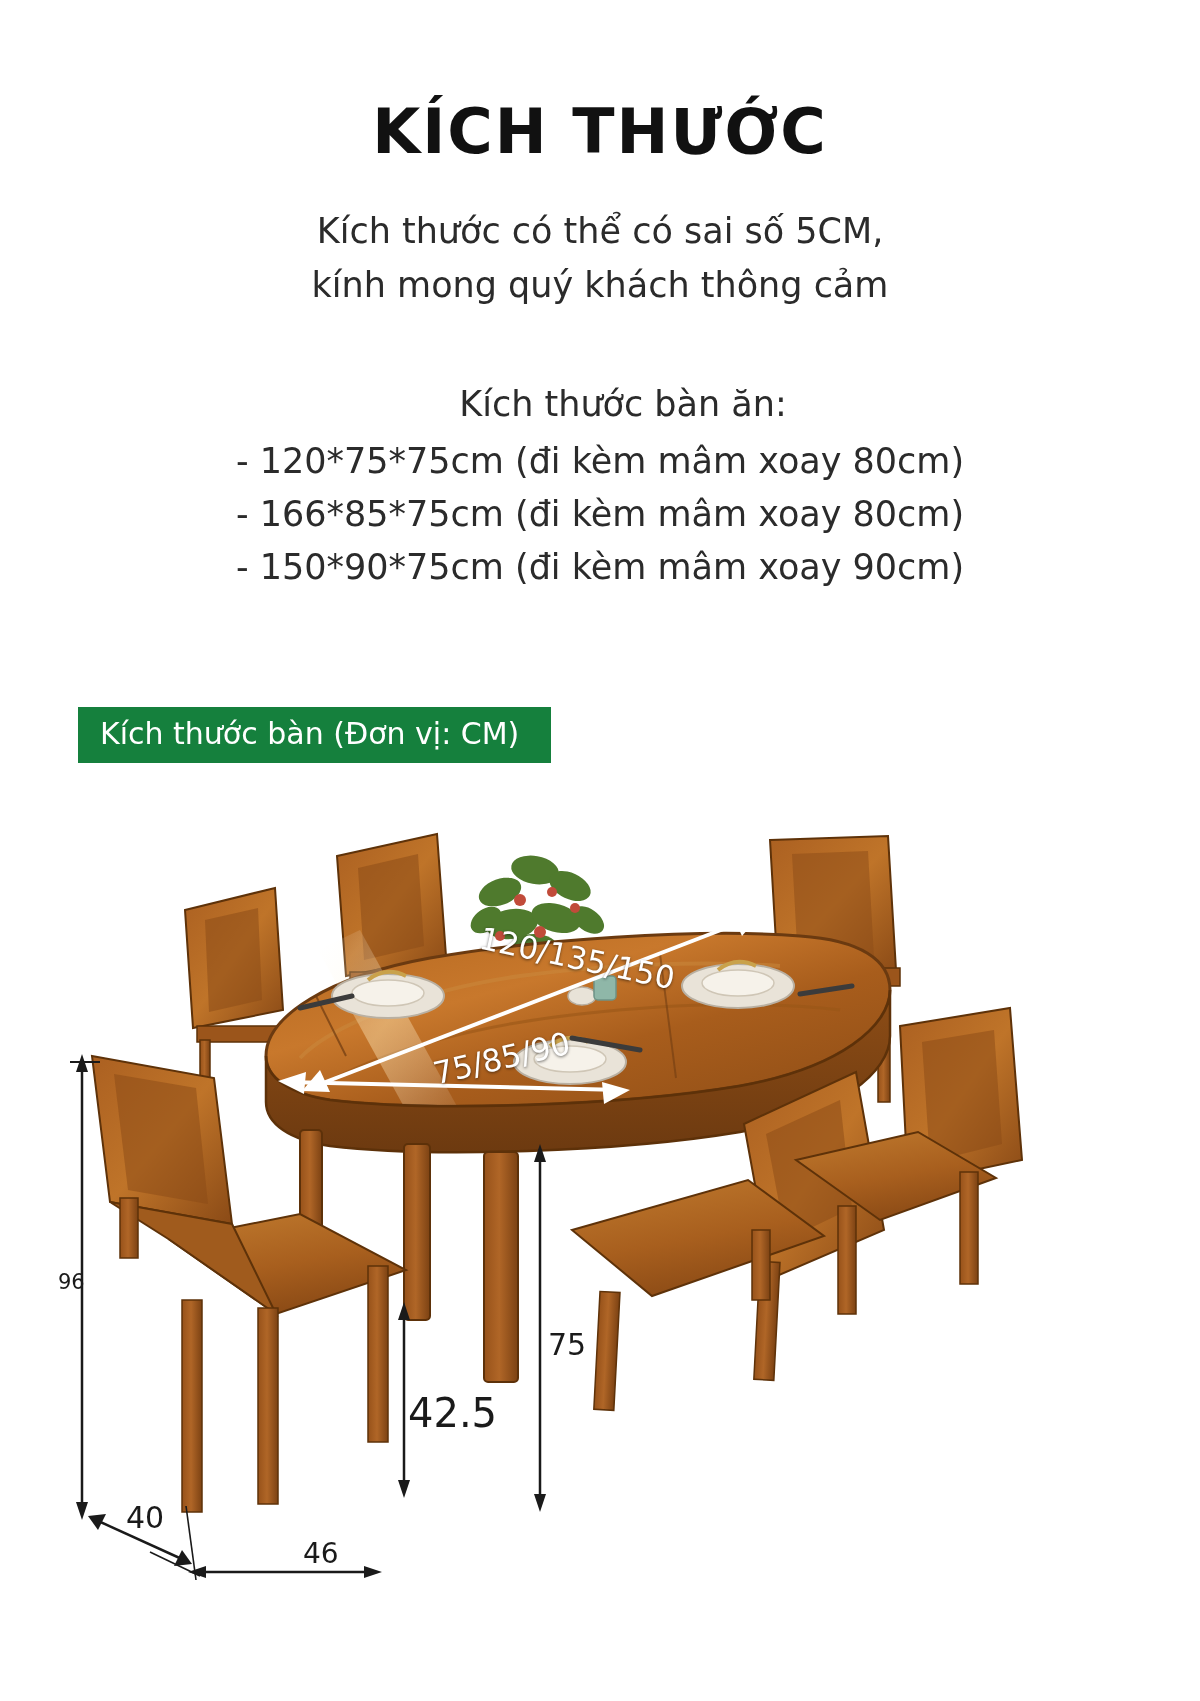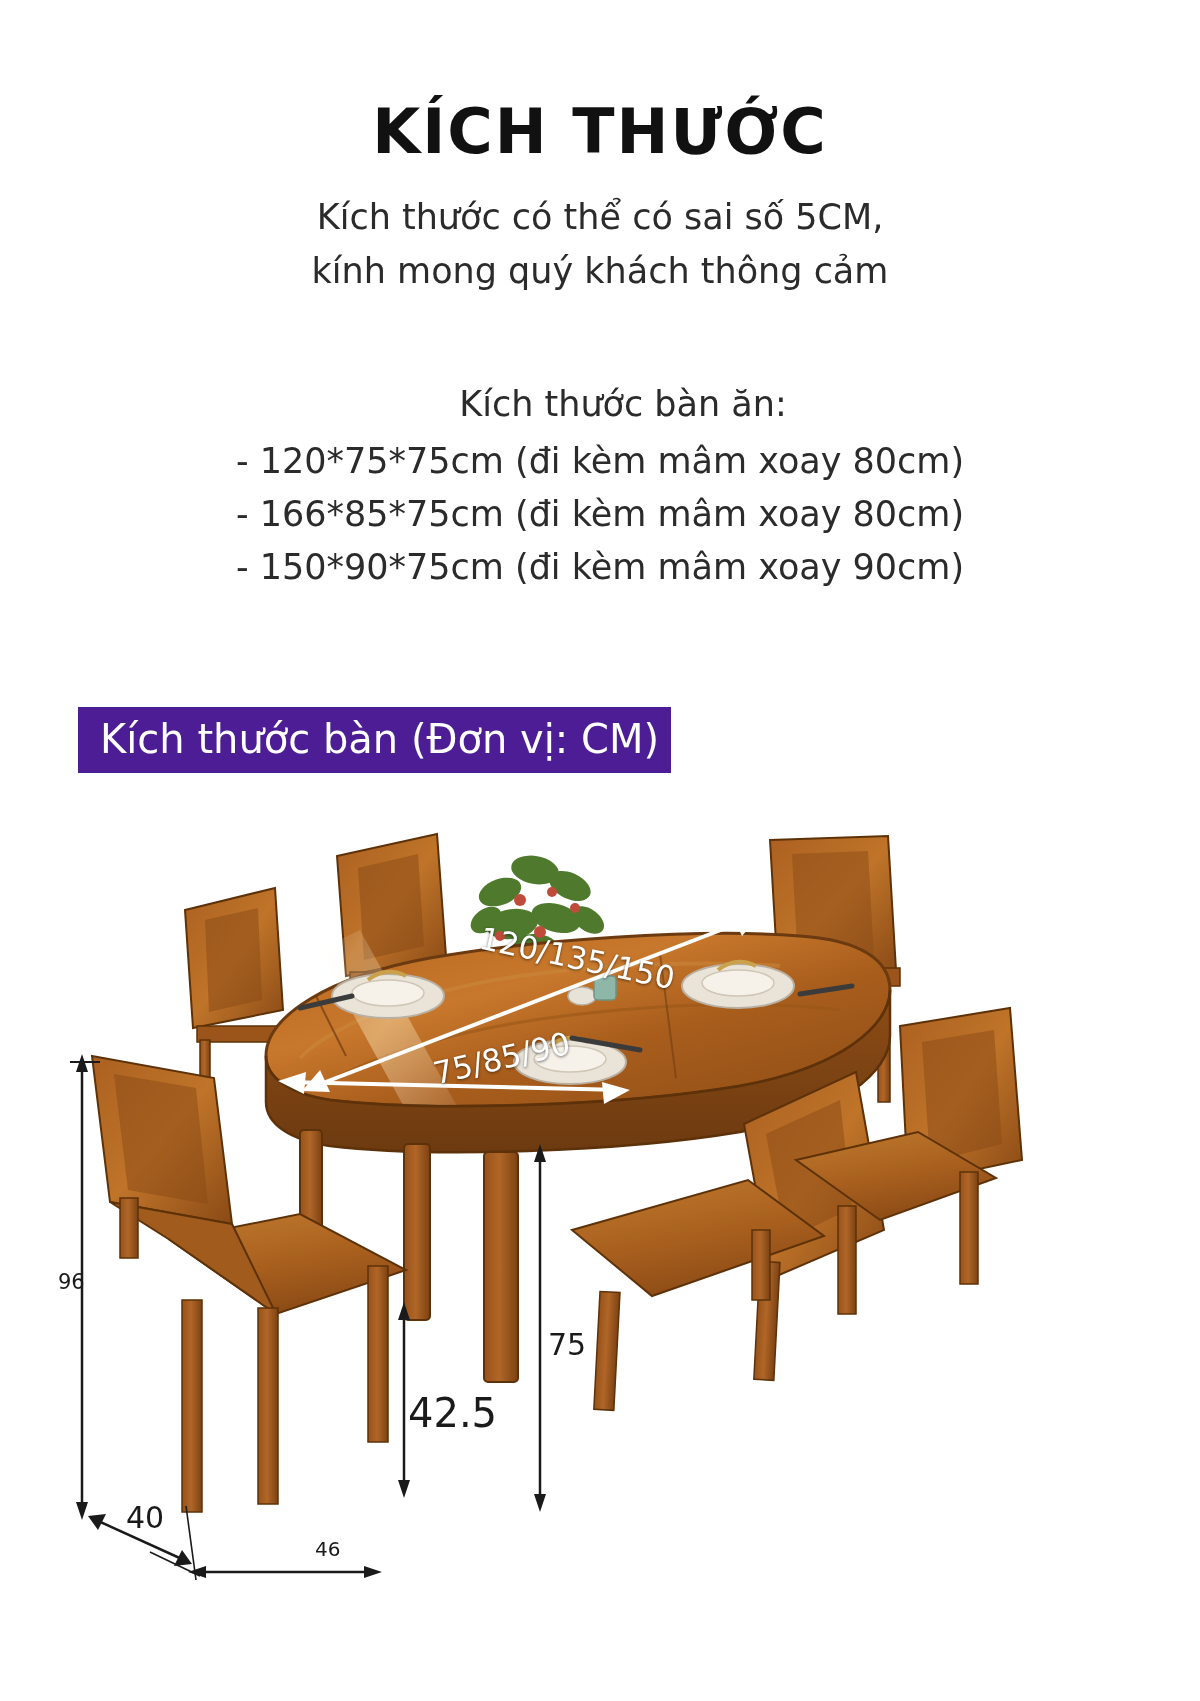--- a/index.html
+++ b/index.html
@@ -31,21 +31,21 @@
     text-align: center;
     font-family: "DejaVu Sans", sans-serif;
     font-weight: bold;
     font-size: 62px;
     letter-spacing: 2px;
     color: #111111;
   }
 
   .note {
     position: absolute;
-    top: 190px;
+    top: 204px;
     left: 0;
     width: 1200px;
     text-align: center;
     font-size: 35px;
     line-height: 54px;
     color: #2b2b2b;
     font-family: "DejaVu Sans", sans-serif;
   }
 
   .spec-block {
@@ -66,24 +66,24 @@
   .spec-block .spec-line {
     display: block;
     white-space: pre;
   }
 
   
   .caption-bar {
     position: absolute;
     top: 707px;
     left: 78px;
-    background: #4c1d95;
+    background: #15803d;
     color: #ffffff;
-    font-size: 40px;
-    padding: 12px 12px 14px 22px;
+    font-size: 30px;
+    padding: 12px 32px 14px 22px;
     line-height: 1;
   }
 
   
   .figure {
     position: absolute;
     top: 800px;
     left: 0;
     width: 1200px;
     height: 900px;
@@ -110,21 +110,21 @@
   }
   #lbl-75-85-90 {
     left: 432px;
     top: 240px;
     transform: rotate(-13deg);
     font-size: 31px;
   }
   #lbl-96 { left: 58px; top: 470px; font-size: 21px; }
   #lbl-42 { left: 408px; top: 590px; font-size: 40px; }
   #lbl-40 { left: 126px; top: 700px; font-size: 30px; }
-  #lbl-46 { left: 315px; top: 737px; font-size: 20px; }
+  #lbl-46 { left: 303px; top: 737px; font-size: 28px; }
   #lbl-75 { left: 548px; top: 527px; font-size: 30px; }
 </style>
 </head>
 <body>
 
 <div class="page">
 
   <div class="title">KÍCH THƯỚC</div>
 
   <div class="note">

